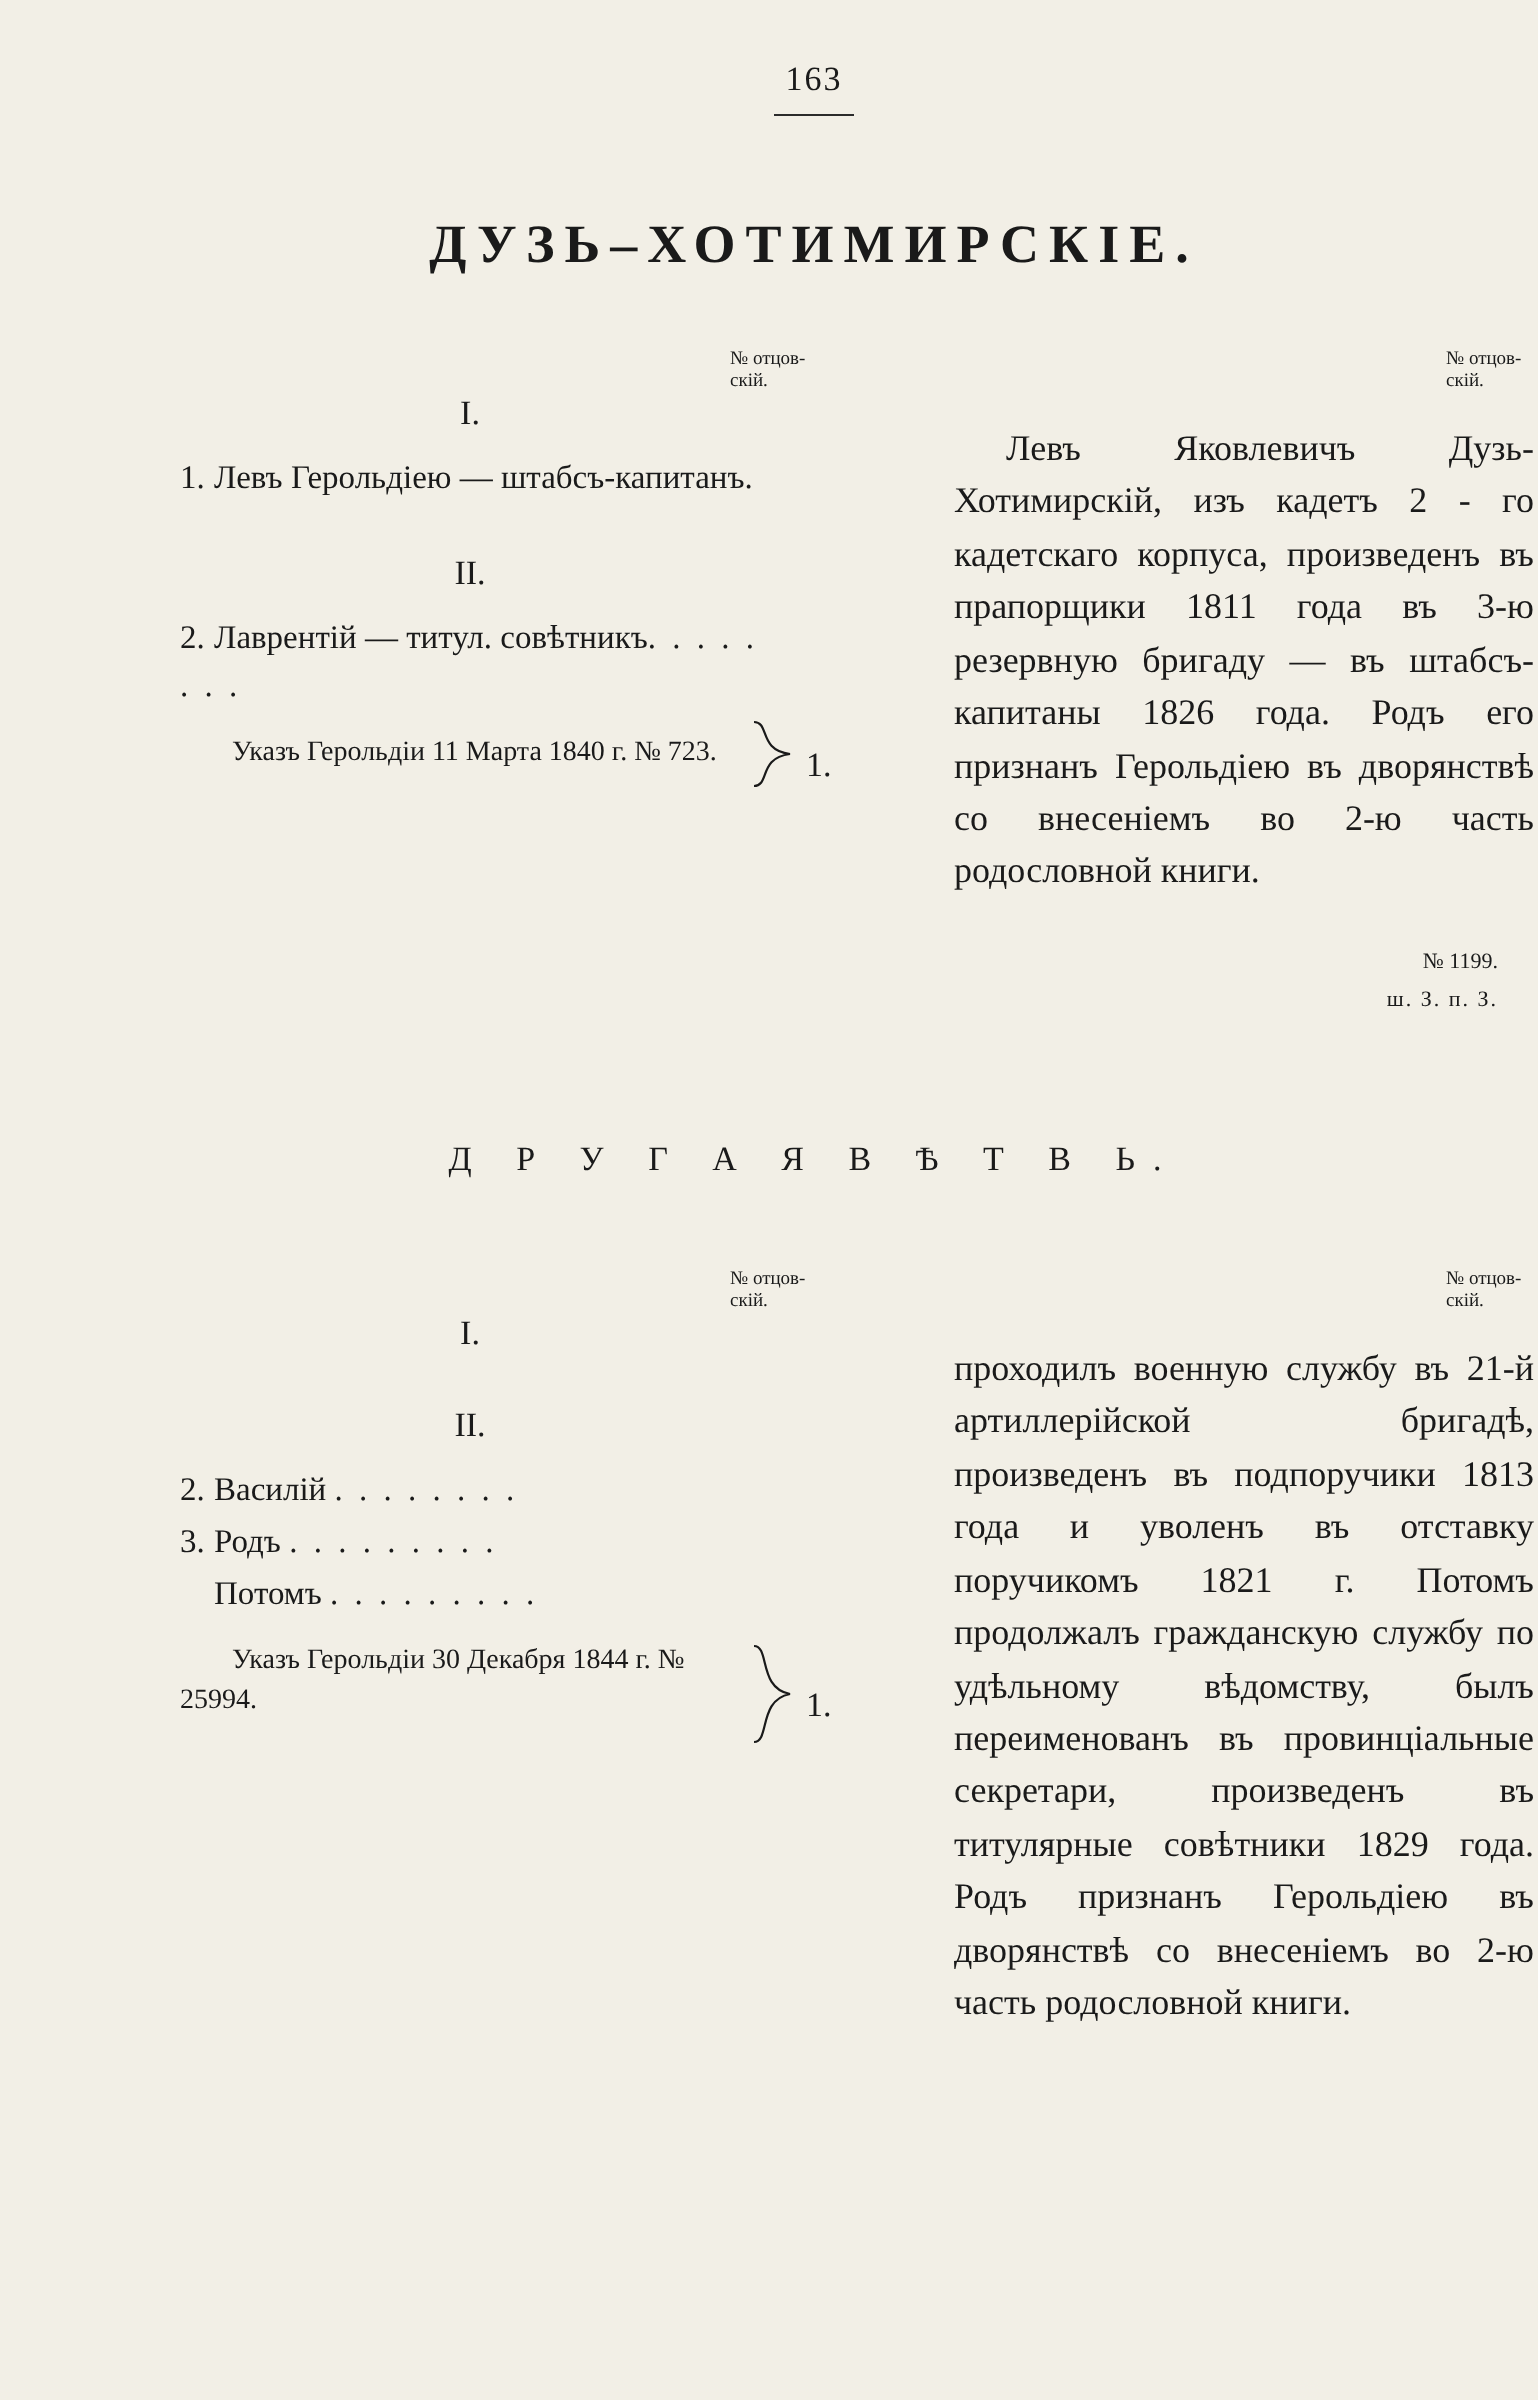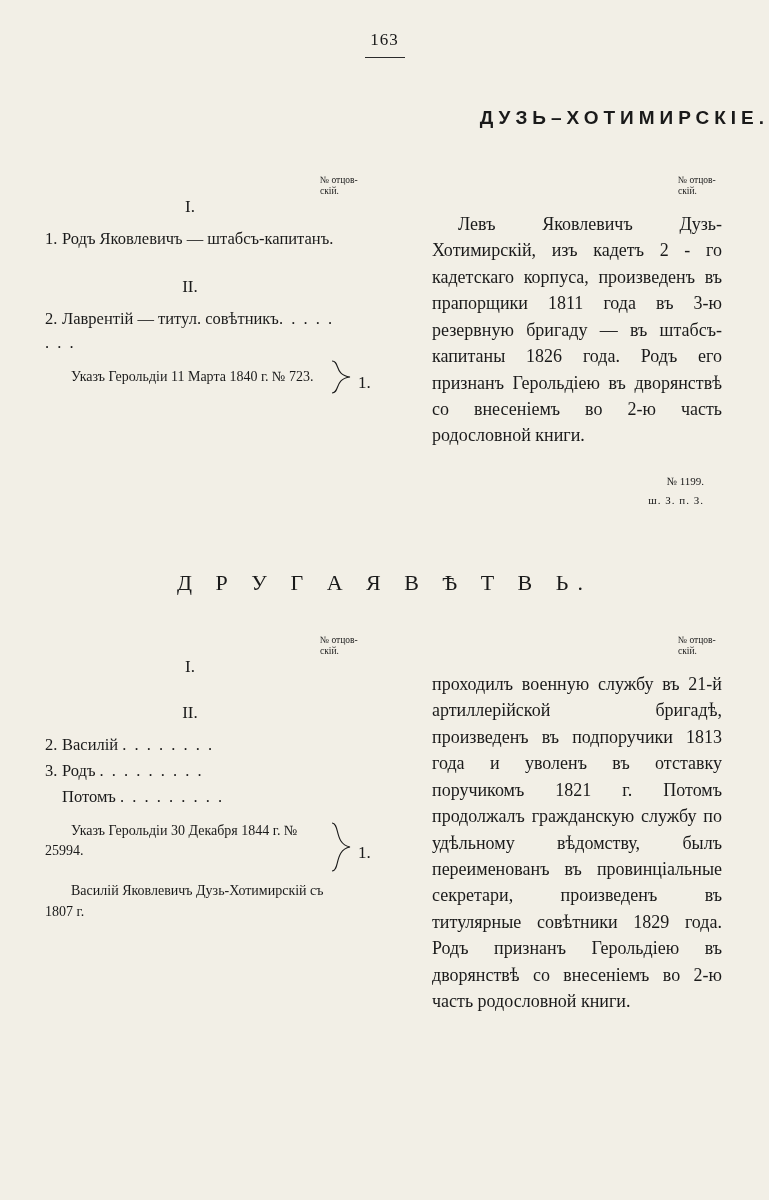--- a/index.html
+++ b/index.html
@@ -11,20 +11,21 @@
     height: 1200px;
     background: #f2efe6;
     font-family: "Liberation Serif", serif;
     color: #1a1a1a;
     position: relative;
     overflow: hidden;
   }
   .page {
     position: absolute;
     inset: 0;
+    margin-left: 45px;
   }
 
   
   .folio {
     position: absolute;
     top: 30px;
     left: 0;
     width: 100%;
     text-align: center;
     font-size: 17px;
@@ -39,34 +40,34 @@
     width: 40px;
     border-bottom: 1px solid #2b2b2b;
   }
 
   
   .surname-heading {
     position: absolute;
     top: 107px;
     left: 0;
     width: 100%;
-    text-align: right;
-    font-size: 19px;
+    text-align: center;
+    font-size: 27px;
     font-weight: bold;
     letter-spacing: 5px;
-    font-family: Liberation Sans, sans-serif;
+    font-family: Liberation Serif, serif;
   }
 
   .branch-heading {
     position: absolute;
     top: 570px;
     left: 0;
     width: 100%;
     text-align: center;
-    font-size: 22px;
+    font-size: 17px;
     letter-spacing: 9px;
     font-family: "Liberation Serif", serif;
   }
 
   
   .block {
     position: absolute;
   }
   .block-1 { top: 175px; left: 0; width: 769px; }
   .block-2 { top: 635px; left: 0; width: 769px; }
@@ -180,21 +181,21 @@
         <div class="brace-num" style="left: 38px; top: 176px;">1.</div>
         <svg class="brace-svg" style="left: 8px; top: 160px;" width="26" height="40" viewBox="0 0 26 40">
           <path d="M4 4 C12 4, 6 18, 22 20 C6 22, 12 36, 4 36" fill="none" stroke="#1a1a1a" stroke-width="1.1"></path>
         </svg>
       </div>
     </div>
 
     <div class="col-left">
       <div class="gen-label first">I.</div>
       <div class="entry">
-        <span class="num">1.</span><span>Родъ Яковлевичъ — штабсъ-капитанъ.</span>
+        <span class="num">1.</span><span>Левъ Герольдiею — штабсъ-капитанъ.</span>
       </div>
 
       <div class="gen-label">II.</div>
       <div class="entry">
         <span class="num">2.</span><span>Лаврентiй — титул. совѣтникъ</span><span class="dots">. . . . . . . .</span>
       </div>
 
       <div class="note">Указъ Герольдiи 11 Марта 1840 г. № 723.</div>
     </div>
 
@@ -237,21 +238,20 @@
         <span class="num">2.</span><span>Василiй</span> <span class="dots">. . . . . . . .</span>
       </div>
       <div class="entry">
         <span class="num">3.</span><span>Родъ</span> <span class="dots">. . . . . . . . .</span>
       </div>
       <div class="entry" style="padding-left: 17px;">
         <span>Потомъ</span> <span class="dots">. . . . . . . . .</span>
       </div>
 
       <div class="note">Указъ Герольдiи 30 Декабря 1844 г. № 25994.</div>
-      <div class="note" style="margin-top: 20px;">Василiй Яковлевичъ Дузь-Хотимирскiй съ 1807 г.</div>
     </div>
 
     <div class="col-right">
       <div class="col-head right">
         <div>№ отцов-</div>
         <div>скiй.</div>
       </div>
       <div class="body-text" style="margin-top: 14px;">проходилъ военную службу въ 21-й артиллерiйской бригадѣ, произведенъ въ подпоручики 1813 года и уволенъ въ отставку поручикомъ 1821 г. Потомъ продолжалъ гражданскую службу по удѣльному вѣдомству, былъ переименованъ въ провинцiальные секретари, произведенъ въ титулярные совѣтники 1829 года. Родъ признанъ Герольдiею въ дворянствѣ со внесенiемъ во 2-ю часть родословной книги.</div>
       <div class="tail">
       </div>

